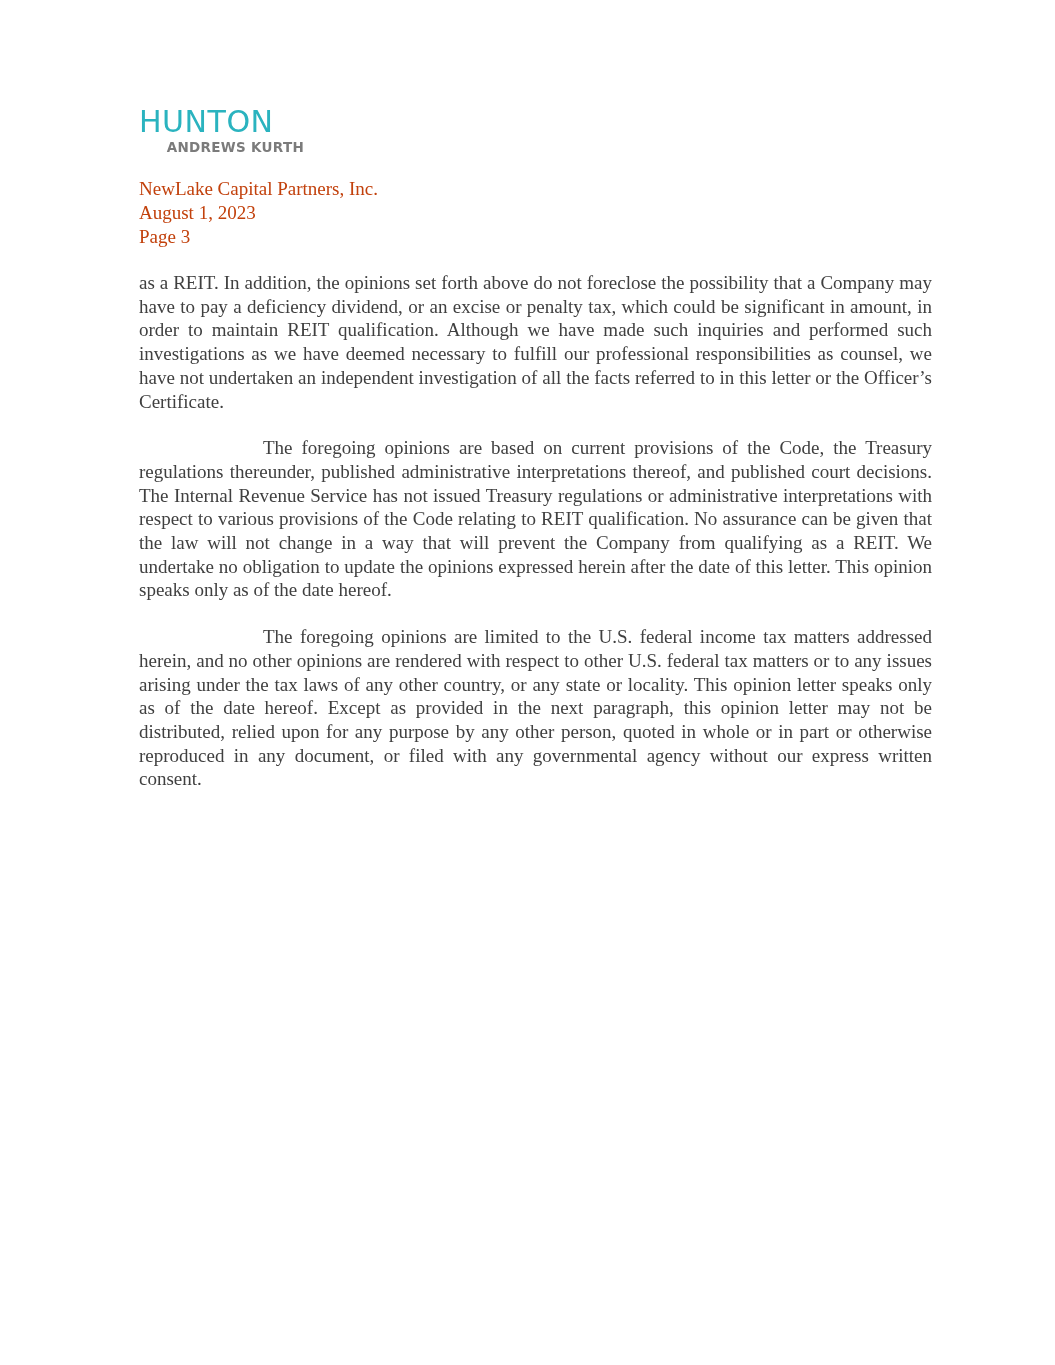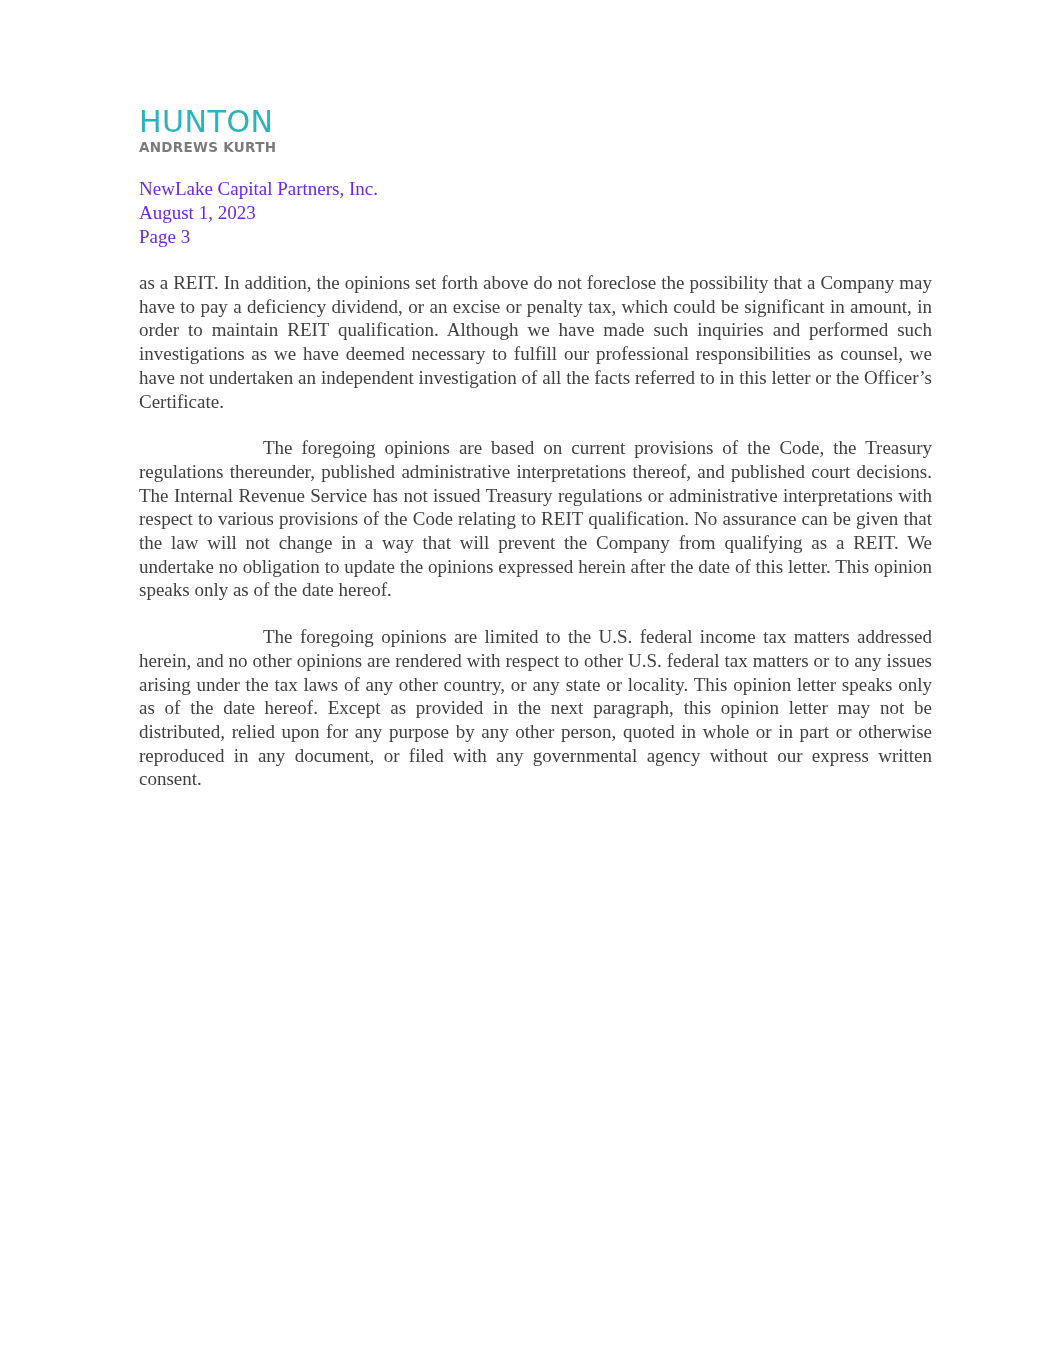--- a/index.html
+++ b/index.html
@@ -19,25 +19,26 @@
   }
   .logo-sub {
     font-family: "DejaVu Sans", sans-serif;
     font-weight: bold;
     font-size: 13.5px;
     line-height: 14px;
     color: #7b7b7b;
     margin-top: 3px;
     letter-spacing: 0.3px;
     white-space: nowrap;
+    text-align: right;
   }
   .header {
     position: absolute; left: 139px; top: 177px;
     font-family: "Liberation Serif", serif;
-    font-size: 19px; line-height: 24px; color: #6d28d9;
+    font-size: 19px; line-height: 24px; color: #c2410c;
   }
   .header div { white-space: nowrap; }
   .body {
     position: absolute; left: 139px; top: 271px; width: 793px;
     font-family: "Liberation Serif", serif;
     font-size: 19px; line-height: 23.7px; color: #404040;
   }
   .body p { margin: 0 0 23px 0; text-align: justify; }
   .body p.indent { text-indent: 124px; margin-top: 8px; }
 </style>

